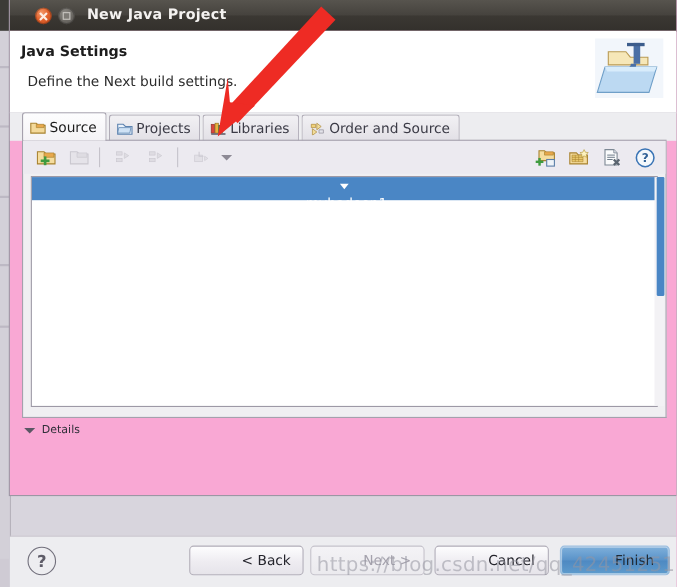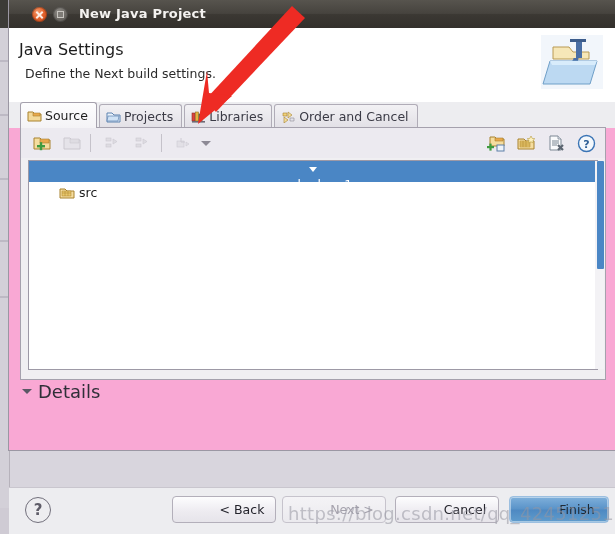--- a/index.html
+++ b/index.html
@@ -55,21 +55,21 @@
     position:absolute;left:70px;top:5px;height:18px;line-height:18px;
     font-size:13px;font-weight:bold;color:#f4f2f0;letter-spacing:.2px;
   }
 
   
   .header{
     position:absolute;left:0;top:28px;width:606px;height:74px;background:#ffffff;
     border-bottom:1px solid #c3c0c8;
   }
   .hdr-title{
-    position:absolute;left:10px;top:12px;font-size:16px;font-weight:normal;color:#1d1d1d;
+    position:absolute;left:10px;top:12px;font-size:13px;font-weight:bold;color:#1d1d1d;
   }
   .hdr-sub{
     position:absolute;left:16px;top:38px;font-size:12.5px;color:#2b2b2b;
   }
   .banner-icon{position:absolute;right:10px;top:3px;width:66px;height:62px;}
 
   
   .tabstrip{
     position:absolute;left:0;top:102px;width:606px;height:26px;background:#ededf0;
   }
@@ -142,21 +142,21 @@
   }
 
   
   .details{
     position:absolute;left:13px;top:381px;height:20px;display:flex;align-items:center;gap:6px;
   }
   .details-tri{
     width:0;height:0;border-left:5px solid transparent;border-right:5px solid transparent;
     border-top:5px solid #5a5764;
   }
-  .details-label{font-size:18px;color:#2f2f38;}
+  .details-label{font-size:10px;color:#2f2f38;}
 
   
   .footer-sep{position:absolute;left:0;top:487px;width:606px;height:1px;background:#c9c6ce;}
   .footer{position:absolute;left:0;top:488px;width:606px;height:46px;background:#ededf0;}
   .help-btn{
     position:absolute;left:16px;top:9px;width:26px;height:26px;border-radius:50%;
     border:1.5px solid #72707c;display:flex;align-items:center;justify-content:center;
     color:#5e5c68;font-size:15px;font-weight:bold;box-sizing:border-box;
   }
   .btn{
@@ -250,21 +250,21 @@
           </svg>
           <span class="tab-label">Libraries</span>
         </div>
         <div class="tab">
           <svg width="15" height="13" viewBox="0 0 15 13">
             <path d="M2 3 l4 0 l0 3 l-4 0 z" fill="#f0d27a" stroke="#a8822f" stroke-width=".6"></path>
             <path d="M7 2 l4 3 l-4 3 z" fill="#f2de9a" stroke="#a8822f" stroke-width=".6"></path>
             <path d="M3 7 l4 3 l-4 3 z" fill="#f2de9a" stroke="#a8822f" stroke-width=".6"></path>
             <path d="M9 8 l4 0 l0 3 l-4 0 z" fill="#e3e3ea" stroke="#8d8a95" stroke-width=".6"></path>
           </svg>
-          <span class="tab-label">Order and Cancel</span>
+          <span class="tab-label">Order and Source</span>
         </div>
       </div>
     </div>
     <div class="tabline"></div>
 
     <div class="panel">
 
       <div class="toolbar">
         <div class="tb-icon first">
           <svg width="18" height="16" viewBox="0 0 18 16">
@@ -350,29 +350,20 @@
           <span class="twist">
               <span class="twist-tri"></span>
             </span>
           <svg width="16" height="14" viewBox="0 0 16 14">
             <path d="M1 3 h5 l2 2 h7 v7 h-14 z" fill="#f5dd9f" stroke="#a8822f" stroke-width="1"></path>
             <path d="M3 5 h9 v5 h-9 z" fill="#e9c86c" stroke="#a8822f" stroke-width=".5"></path>
             <path d="M3 7 h9 M6 5 v5 M9 5 v5" stroke="#a8822f" stroke-width=".5"></path>
           </svg>
           <span class="tlabel">myhadoop1</span>
         </div>
-        <div class="trow">
-          <span class="indent"></span>
-          <svg width="16" height="14" viewBox="0 0 16 14">
-            <path d="M1 3 h5 l2 2 h7 v7 h-14 z" fill="#f5dd9f" stroke="#a8822f" stroke-width="1"></path>
-            <path d="M3 5 h9 v5 h-9 z" fill="#e9c86c" stroke="#a8822f" stroke-width=".5"></path>
-            <path d="M3 7 h9 M6 5 v5 M9 5 v5" stroke="#a8822f" stroke-width=".5"></path>
-          </svg>
-          <span class="tlabel">src</span>
-        </div>
       </div>
 
       <div class="vscroll"></div>
       <div class="vscroll-thumb"></div>
     </div>
 
     <div class="details">
       <span class="details-tri"></span>
       <span class="details-label">Details</span>
     </div>

